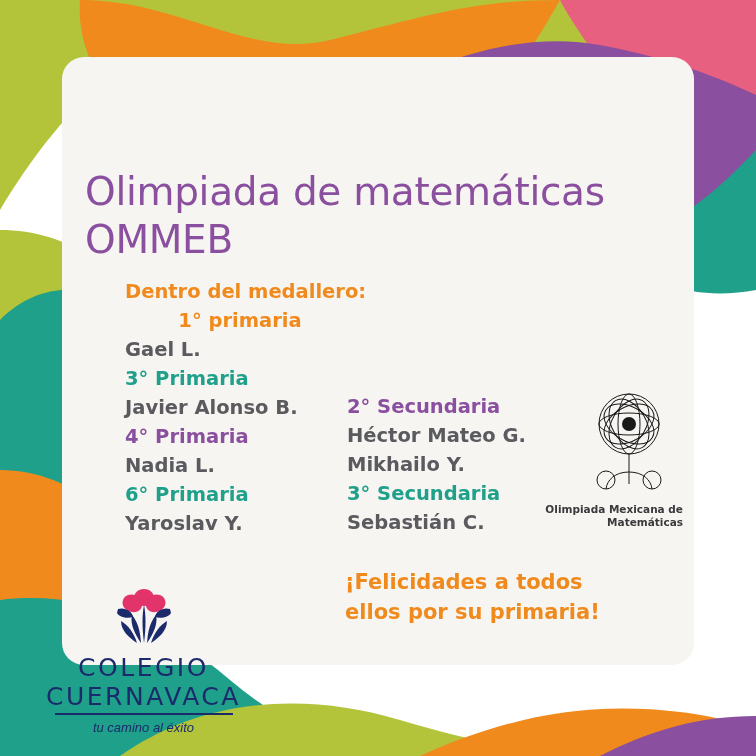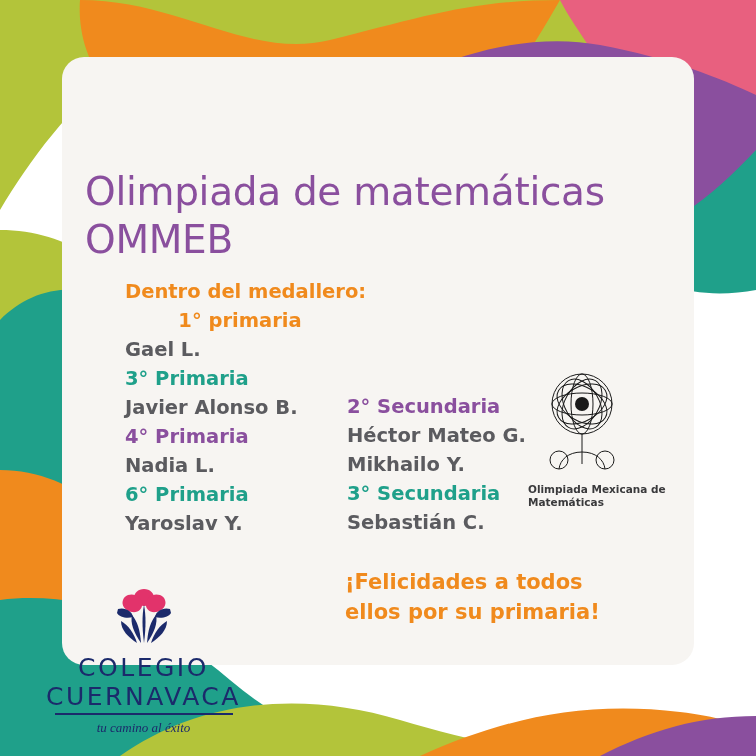--- a/index.html
+++ b/index.html
@@ -64,23 +64,23 @@
     font-weight: bold;
     white-space: nowrap;
   }
   .c-orange { color: #f08a1d; text-align: center; }
   .c-purple { color: #8a4f9e; }
   .c-teal   { color: #1fa08a; }
   .c-gray   { color: #5b5b5f; }
   .logo-omm {
     position: absolute;
     left: 528px;
-    top: 368px;
+    top: 388px;
     width: 155px;
-    text-align: left;
+    text-align: right;
   }
   .logo-omm .caption {
     margin-top: 3px;
     font-size: 10.5px;
     line-height: 13px;
     color: #3a3a3c;
     font-weight: bold;
   }
   .felicidades {
     position: absolute;
@@ -105,21 +105,21 @@
     font-size: 25px;
     line-height: 25px;
     font-weight: normal;
     letter-spacing: 2.5px;
     margin-top: 4px;
   }
   .school-tag {
     color: #1b2a6b;
     font-size: 13px;
     font-style: italic;
-    font-family: Liberation Serif, serif;
+    font-family: Liberation Sans, sans-serif;
     margin-top: 5px;
   }
   .rule {
     width: 178px;
     height: 2px;
     background: #1b2a6b;
     margin: 4px auto 3px auto;
   }
 </style>
 </head>

